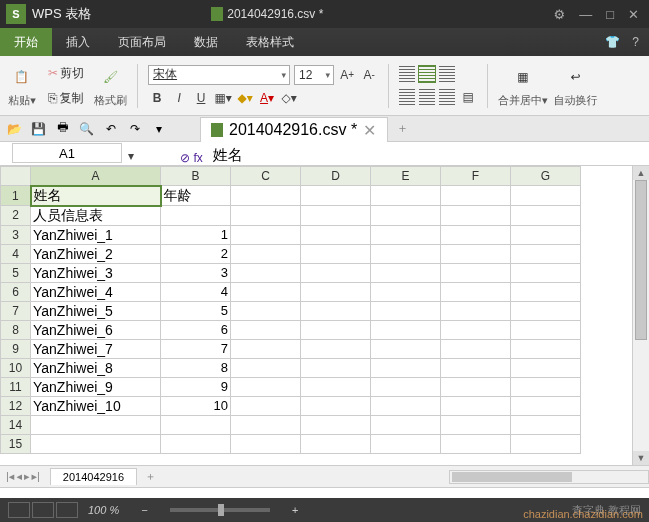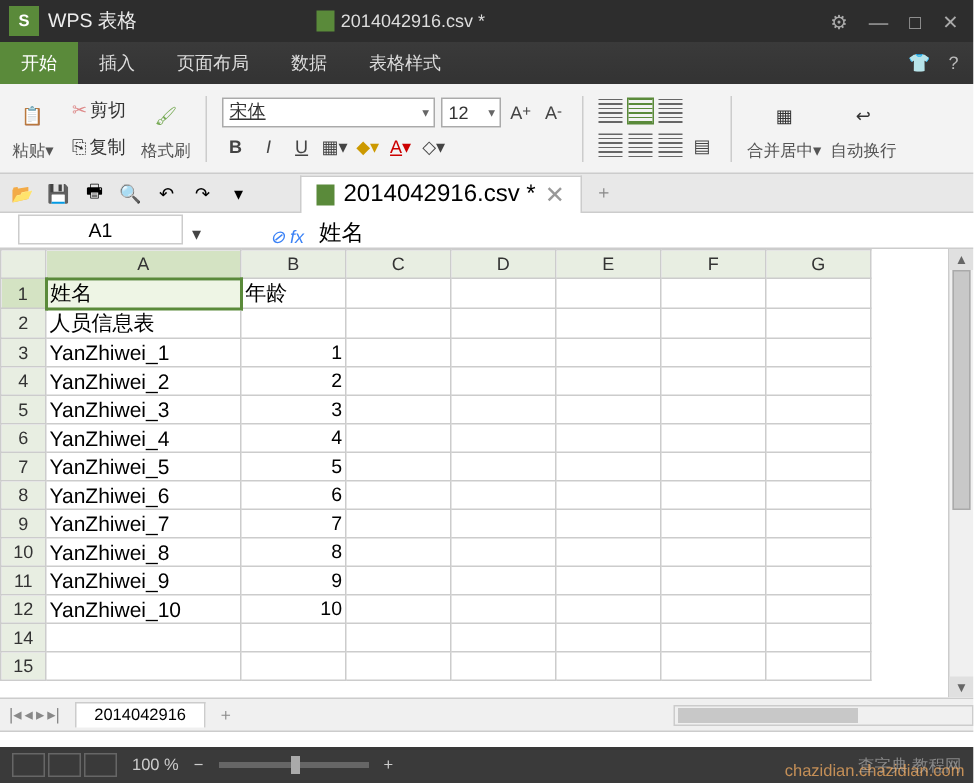--- a/index.html
+++ b/index.html
@@ -39,21 +39,21 @@
 
 .qat { height: 26px; background: #e8e8e8; border-bottom: 1px solid #ccc; display: flex; align-items: center; padding: 0 6px; gap: 6px; }
 .qat .qbtn { width: 18px; height: 18px; display: flex; align-items: center; justify-content: center; cursor: pointer; font-size: 12px; }
 .doctab { height: 100%; display: flex; align-items: center; gap: 6px; padding: 0 10px; border: 1px solid #ccc; border-bottom: none; background: #fff; position: relative; top: 1px; }
 .doctab .dicon { width: 12px; height: 14px; background: #5a8a3a; }
 .doctab .close { color: #999; cursor: pointer; }
 
 
 .namebar { height: 24px; background: #fff; border-bottom: 1px solid #ccc; display: flex; align-items: flex-end; font-size: 13px; }
 .namebox { width: 110px; border: 1px solid #ccc; height: 20px; margin: 2px 0 2px 12px; display: flex; align-items: center; padding: 0 4px; justify-content: center; font-family: Arial; }
-.fxlabel { margin-left: 40px; color: #3b82f6; font-style: italic; font-size: 12px; }
+.fxlabel { margin-left: 40px; color: #4c1d95; font-size: 12px; }
 .fxval { margin-left: 10px; font-family: SimSun; font-size: 15px; }
 
 
 .gridwrap { position: relative; height: 300px; border-bottom: 1px solid #ccc; overflow: hidden; }
 table.grid { border-collapse: collapse; table-layout: fixed; font-family: SimSun, Arial; font-size: 14px; }
 table.grid th, table.grid td { border: 1px solid #ccc; height: 19px; padding: 0 2px; overflow: hidden; white-space: nowrap; }
 table.grid th { background: #e8eee2; font-weight: normal; color: #333; font-size: 12px; text-align: center; }
 table.grid th.corner { width: 30px; background: #e8eee2; }
 table.grid th.rowh { width: 30px; text-align: center; font-size: 12px; }
 table.grid td.num { text-align: right; font-family: Arial; font-size: 13px; }
@@ -74,21 +74,21 @@
 .sheettabs .nav span { cursor: pointer; }
 .sheettabs .stab { padding: 2px 12px; background: #fff; border: 1px solid #ccc; border-bottom: none; margin-left: 4px; }
 .sheettabs .plus { margin-left: 8px; color: #888; cursor: pointer; }
 .hscroll { margin-left: auto; width: 200px; height: 14px; background: #f0f0f0; border: 1px solid #ccc; position: relative; }
 .hscroll .thumb { position: absolute; left: 2px; top: 1px; bottom: 1px; width: 120px; background: #c8c8c8; }
 
 
 .statusbar { position: absolute; bottom: 0; left: 0; right: 0; height: 24px; background: #3a3a3a; color: #ccc; display: flex; align-items: center; font-size: 11px; padding: 0 8px; gap: 10px; }
 .statusbar .viewbtns { display: flex; gap: 2px; }
 .statusbar .viewbtns span { width: 22px; height: 16px; border: 1px solid #666; display: inline-block; }
-.statusbar .zoom { display: flex; align-items: center; gap: 10px; }
+.statusbar .zoom { display: flex; align-items: center; gap: 22px; font-style: italic; }
 .statusbar .zslider { width: 100px; height: 4px; background: #666; position: relative; }
 .statusbar .zslider .zthumb { position: absolute; left: 48px; top: -4px; width: 6px; height: 12px; background: #aaa; }
 .watermark { position: absolute; right: 6px; bottom: 2px; font-size: 11px; color: rgba(255,180,100,0.7); }
 </style>
 </head>
 <body>
 
 <div class="titlebar">
   <div class="logo">S</div>
   <div class="appname">WPS 表格</div>

